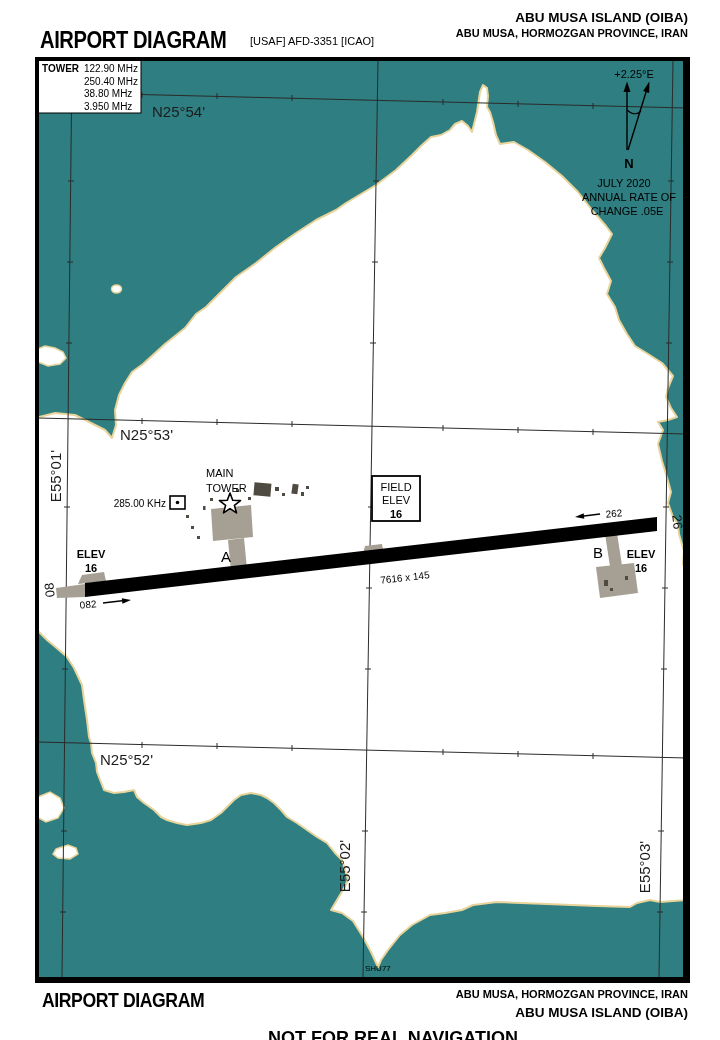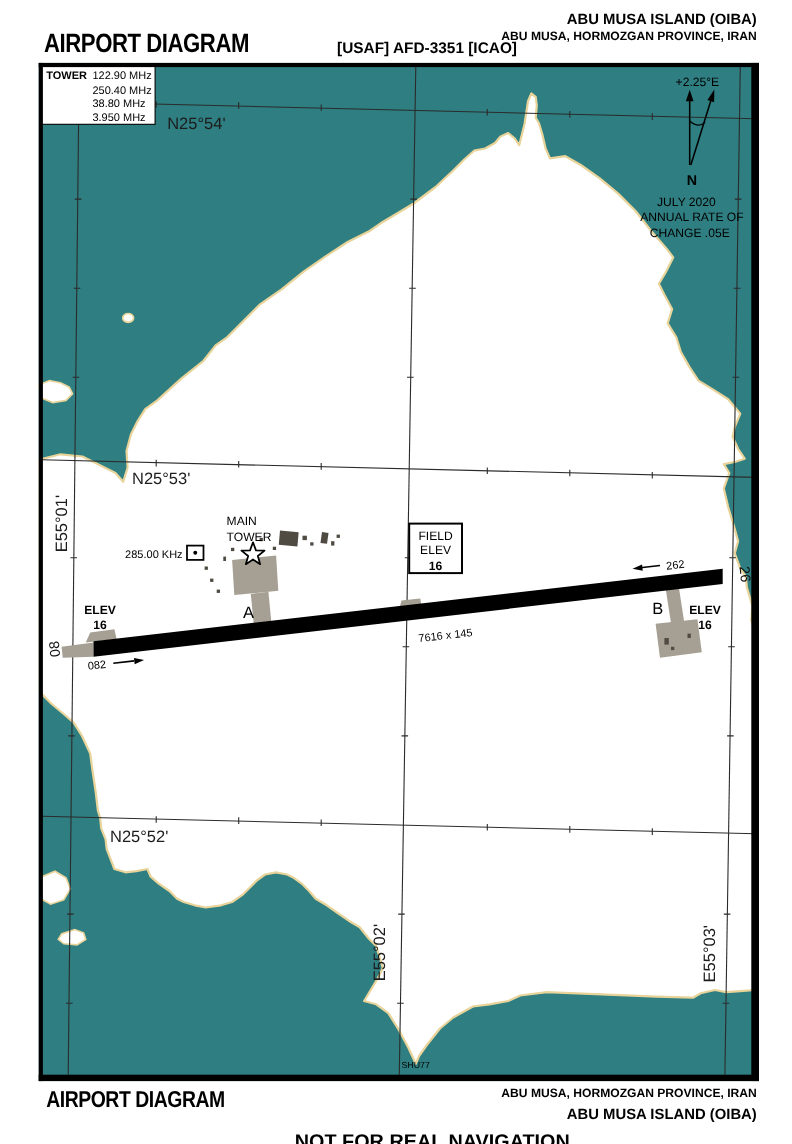--- a/index.html
+++ b/index.html
@@ -2,21 +2,21 @@
 <html><head>
 <meta charset="utf-8">
 <style>
   html,body{margin:0;padding:0;background:#fff;}
   body{width:720px;height:1040px;position:relative;overflow:hidden;
        font-family:"Liberation Sans",sans-serif;color:#000;}
   .abs{position:absolute;}
   .condensed{display:inline-block;transform:scaleX(.84);transform-origin:left center;
        font-weight:bold;letter-spacing:-.5px;white-space:nowrap;}
   .hdr-title{left:40px;top:26px;font-size:24px;}
-  .hdr-doc{left:250px;top:35px;width:220px;text-align:right;font-weight:bold;font-size:14px;white-space:nowrap;}
+  .hdr-doc{left:250px;top:35px;width:220px;text-align:left;font-weight:normal;font-size:11px;white-space:nowrap;}
   .hdr-name{right:32px;top:10px;font-weight:bold;font-size:13.5px;white-space:nowrap;}
   .hdr-loc{right:32px;top:27px;font-weight:bold;font-size:11px;white-space:nowrap;}
   .ftr-title{left:42px;top:988px;font-size:21px;}
   .ftr-warn{left:268px;top:1028px;font-weight:bold;font-size:18px;white-space:nowrap;}
   .ftr-loc{right:32px;top:988px;font-weight:bold;font-size:11px;white-space:nowrap;}
   .ftr-name{right:32px;top:1005px;font-weight:bold;font-size:13.5px;white-space:nowrap;}
   svg text{font-family:"Liberation Sans",sans-serif;fill:#000;}
   .g15{font-size:15px;fill:#1c1c1c;}
   .t11{font-size:11px;}
   .t10{font-size:10px;}

